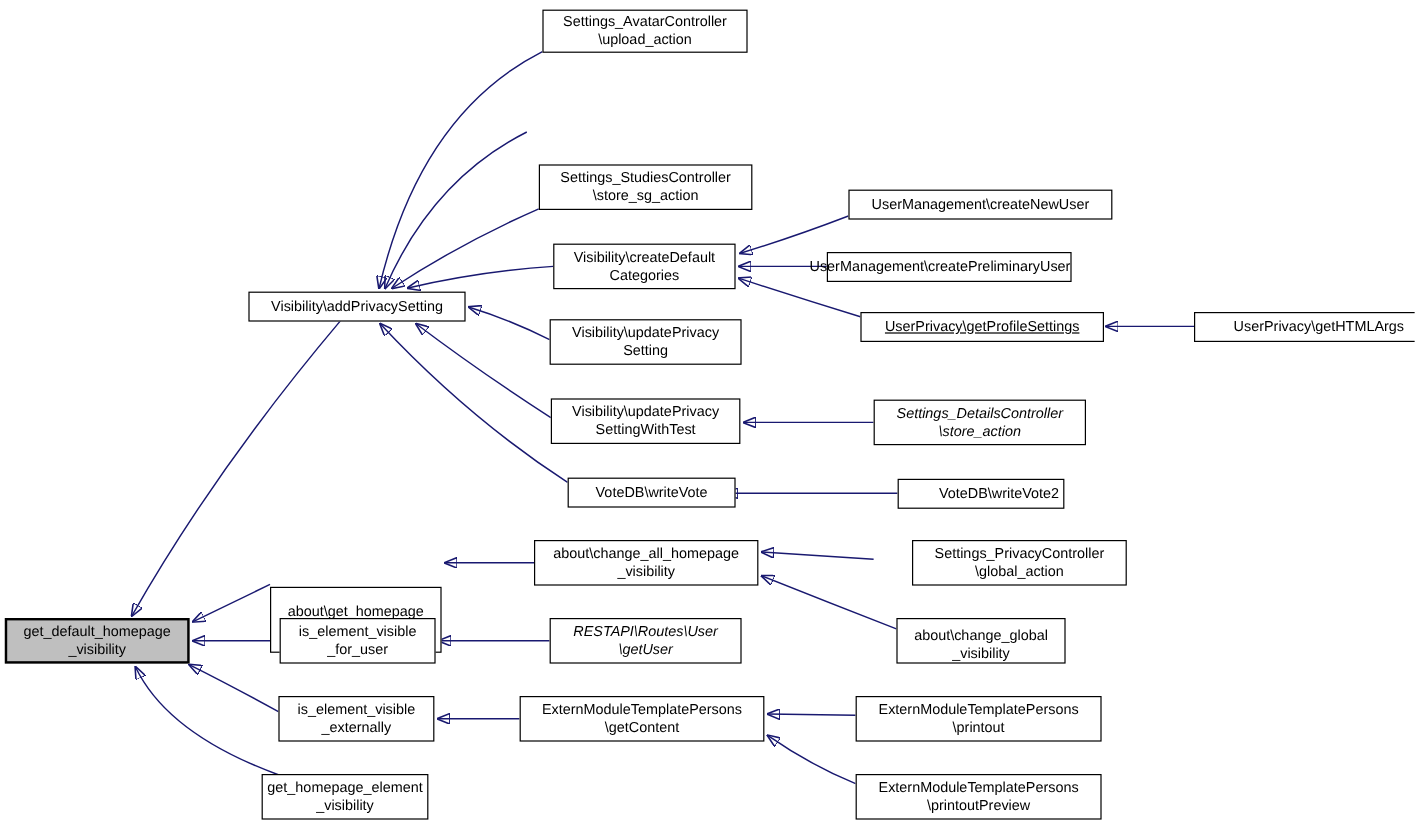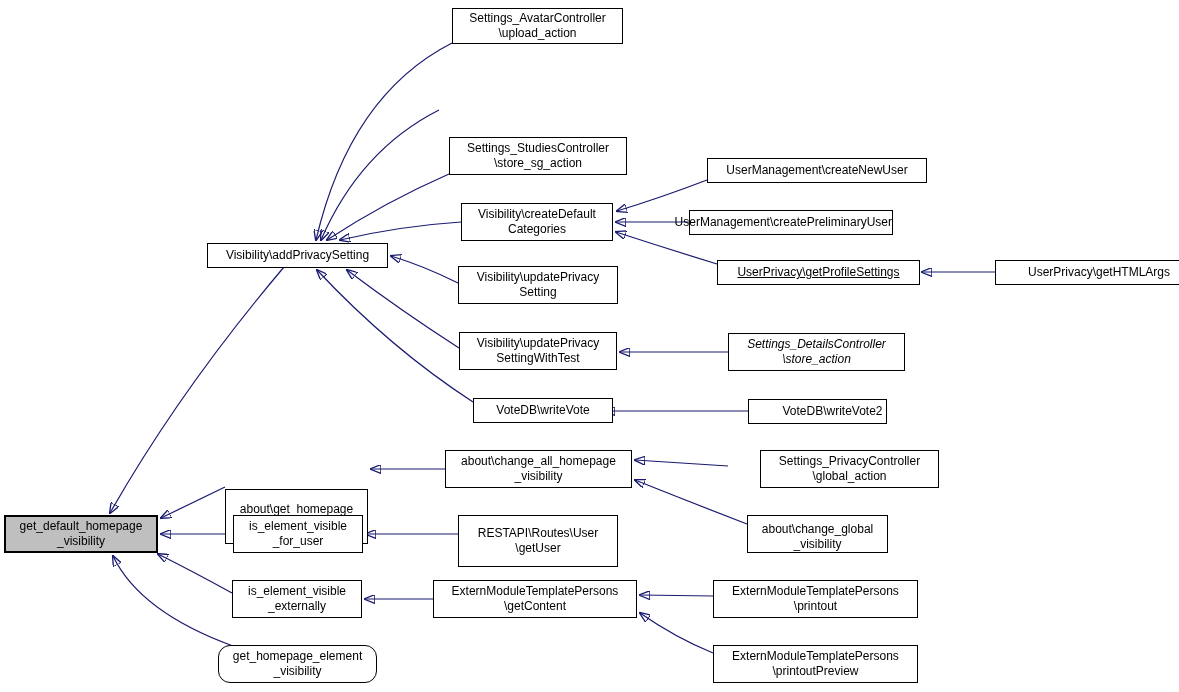--- a/index.html
+++ b/index.html
@@ -112,41 +112,41 @@
     <span>\global_action</span>
   </div>
   <div class="node focus" style="left:4px; top:515px; width:154px; height:38px;">
     <span>get_default_homepage</span>
     <span>_visibility</span>
   </div>
   <div class="node" style="left:233px; top:515px; width:130px; height:38px;">
     <span>is_element_visible</span>
     <span>_for_user</span>
   </div>
-  <div class="node" style="left:458px; top:515px; width:160px; height:52px;">
+  <div class="node" style="left:458px; top:515px; width:160px; height:38px;font-style:italic;">
     <span>RESTAPI\Routes\User</span>
     <span>\getUser</span>
   </div>
   <div class="node" style="left:747px; top:515px; width:141px; height:38px;justify-content:flex-end;">
     <span>about\change_global</span>
     <span>_visibility</span>
   </div>
   <div class="node" style="left:232px; top:580px; width:130px; height:38px;">
     <span>is_element_visible</span>
     <span>_externally</span>
   </div>
   <div class="node bold" style="left:433px; top:580px; width:204px; height:38px;">
     <span>ExternModuleTemplatePersons</span>
     <span>\getContent</span>
   </div>
   <div class="node" style="left:713px; top:580px; width:205px; height:38px;">
     <span>ExternModuleTemplatePersons</span>
     <span>\printout</span>
   </div>
-  <div class="node" style="left:218px; top:645px; width:159px; height:38px;border-radius:12px;">
+  <div class="node" style="left:218px; top:645px; width:139px; height:38px;">
     <span>get_homepage_element</span>
     <span>_visibility</span>
   </div>
   <div class="node" style="left:713px; top:645px; width:205px; height:38px;">
     <span>ExternModuleTemplatePersons</span>
     <span>\printoutPreview</span>
   </div>
 
 </div>
 

